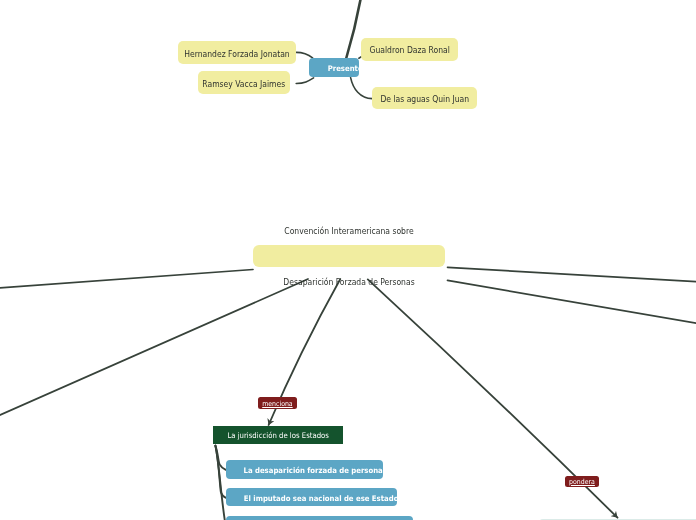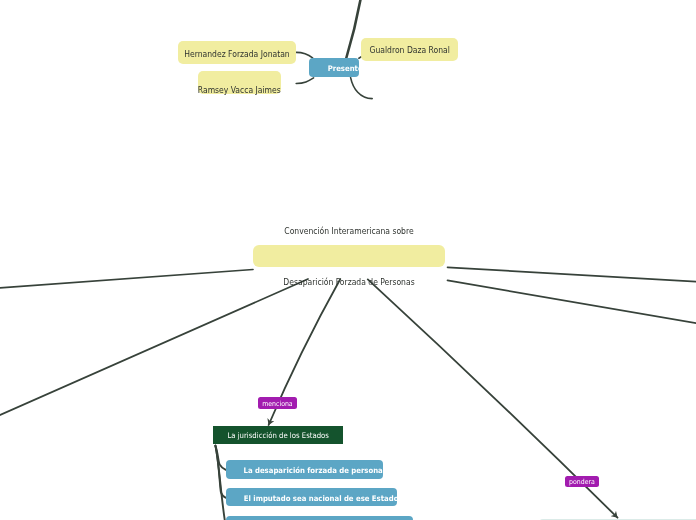--- a/index.html
+++ b/index.html
@@ -8,21 +8,21 @@
        font-family:"DejaVu Sans",sans-serif;font-stretch:condensed;
        -webkit-font-smoothing:antialiased;}
   #stage{position:relative;width:696px;height:520px;overflow:hidden;background:#ffffff;}
   svg.edges{position:absolute;left:0;top:0;width:696px;height:520px;display:block;}
   .node{position:absolute;box-sizing:border-box;display:flex;align-items:center;
         justify-content:center;text-align:center;line-height:1.28;white-space:pre;}
   .n-yellow{background:#f1eda0;border-radius:5px;color:#2f332f;font-size:8.5px;}
   .n-main{background:#f1eda0;border-radius:6px;color:#2f332f;font-size:8.5px;}
   .n-blue{background:#5ca6c5;border-radius:4px;color:#ffffff;font-weight:bold;font-size:7.7px;padding-left:22px;}
   .n-green{background:#14532d;border-radius:0;color:#ffffff;font-weight:normal;font-size:7.7px;}
-  .n-label{background:#a21caf;border-radius:2.5px;color:#ffffff;font-size:6.9px;}
+  .n-label{background:#7f1d1d;border-radius:2.5px;color:#ffffff;font-size:6.9px;text-decoration:underline;}
   .node span{transform:translateZ(0);position:relative;}
   .n-yellow span,.n-main span{top:1.5px;}
   .n-green span{top:0.8px;}
   .n-blue span{top:2px;}
   .n-presento span{top:1.6px;}
   .n-label span{top:0.8px;}
 </style>
 </head>
 <body>
 
@@ -61,28 +61,31 @@
       <path d="M 215.4 445.6 C 217.9 452.4 218.3 461.6 219.6 464.4 C 220.8 466.8 222.8 468.4 225.8 469.8" stroke-width="1.9"></path>
       <path d="M 215.4 445.6 C 219.0 462.0 219.9 488.0 220.9 492.2 C 221.9 495.0 223.3 496.8 226.0 497.8" stroke-width="1.9"></path>
       <path d="M 215.4 445.6 C 219.5 465.0 221.1 500.0 225.8 526.5" stroke-width="1.9"></path>
     </g>
   </svg>
 
   <div class="node n-yellow" style="left:178px;top:41.1px;width:118px;height:22.7px;">
     <span>Hernandez Forzada Jonatan</span>
   </div>
 
-  <div class="node n-yellow" style="left:197.8px;top:71.4px;width:83px;height:22.7px;align-items:flex-end;">
+  <div class="node n-yellow" style="left:197.8px;top:71.4px;width:92px;height:22.7px;">
     <span>Ramsey Vacca Jaimes</span>
   </div>
 
   <div class="node n-yellow" style="left:361px;top:37.7px;width:97.4px;height:22.9px;">
     <span>Gualdron Daza Ronal</span>
   </div>
 
+  <div class="node n-yellow" style="left:372.2px;top:86.8px;width:105.1px;height:22.4px;">
+    <span>De las aguas Quin Juan</span>
+  </div>
 
   <div class="node n-blue n-presento" style="left:309.2px;top:58.4px;width:50px;height:18.5px;">
     <span>Presentó</span>
   </div>
 
   <div class="node n-main" style="left:253px;top:244.8px;width:192px;height:22px;flex-direction:column;gap:40px;">
     <span>Convención Interamericana sobre</span>
     <span>Desaparición Forzada de Personas</span>
   </div>
 

